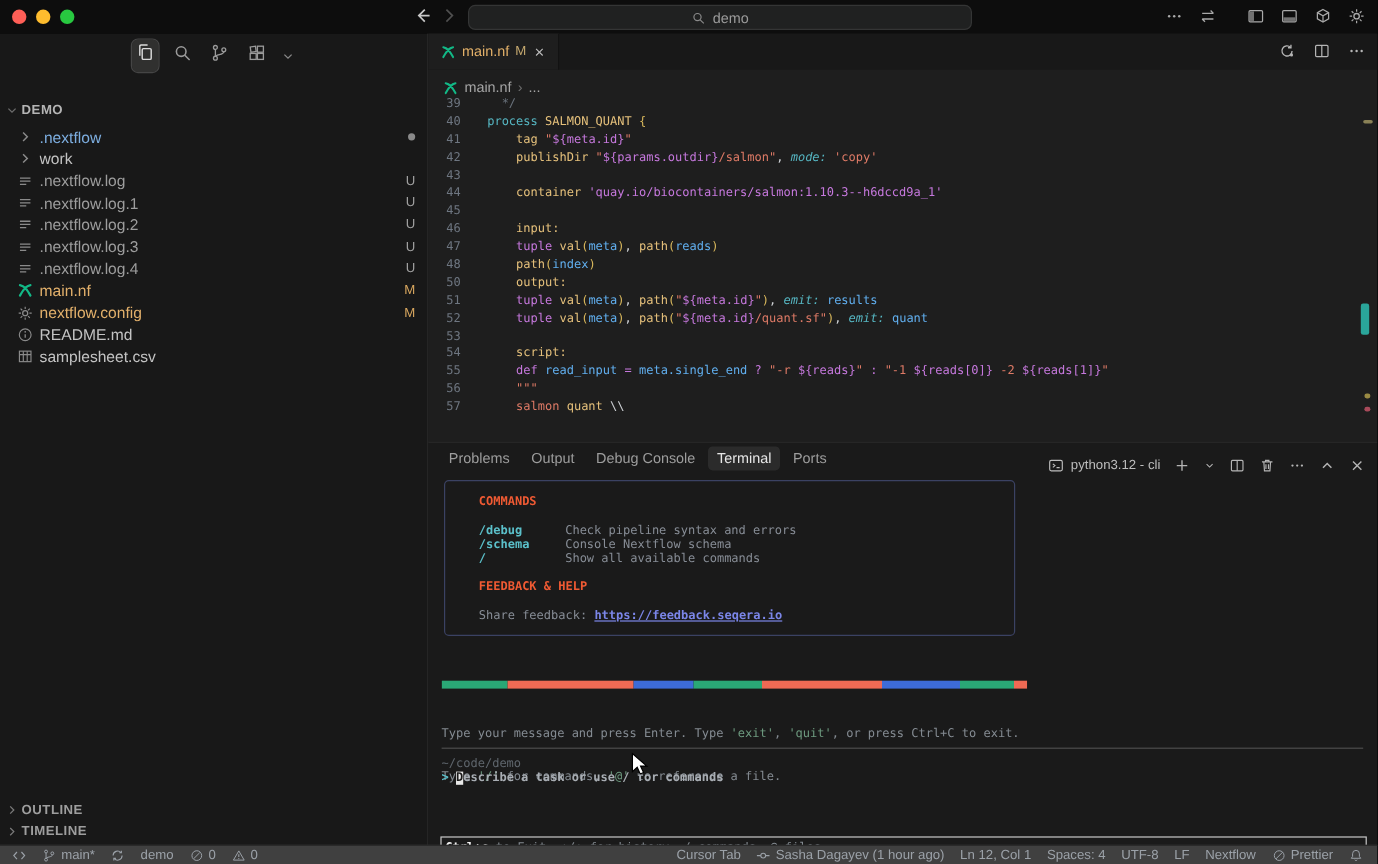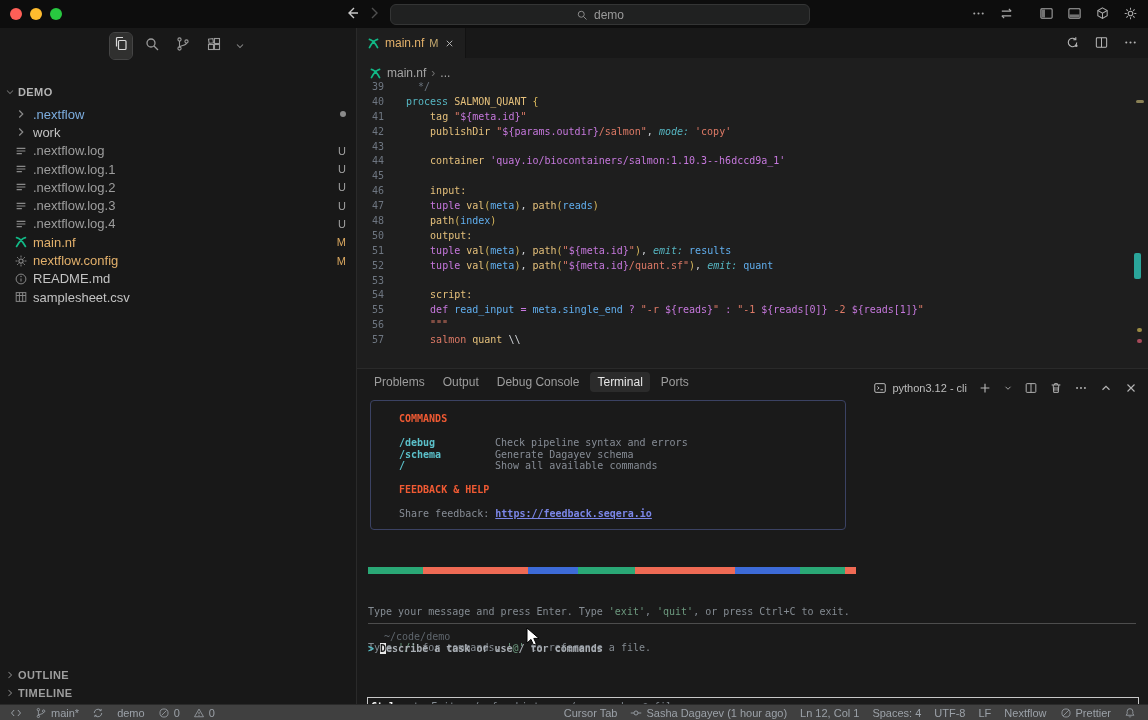--- a/index.html
+++ b/index.html
@@ -70,32 +70,32 @@
   .panel{position:absolute;left:357px;top:368px;width:791px;height:336px;background:#1a1a1a;border-top:1px solid #2a2a2a;}
   .panel-tabs{position:absolute;left:10px;top:3px;display:flex;gap:4px;align-items:center;font-size:12px;color:#9d9d9d;}
   .ptab{padding:3px 7px;border-radius:4px;}
   .ptab.active{background:rgba(255,255,255,.08);color:#e6e6e6;}
   .panel-actions{position:absolute;right:10px;top:12px;display:flex;gap:11px;align-items:center;color:#b5b5b5;font-size:11px;}
   .panel-actions .icon{width:14px;height:14px;}
   .shell-chip{display:flex;align-items:center;gap:5px;color:#bdbdbd;}
   .term{position:absolute;left:0;top:26px;width:100%;height:310px;font-family:"DejaVu Sans Mono",monospace;font-size:10px;color:#8b9299;}
   .term-box{position:absolute;left:13px;top:5px;width:446px;height:116px;border:1px solid #3b4263;border-radius:4px;padding:12px 0 0 28px;}
   .tb-title{color:#f05a33;font-weight:bold;margin-bottom:13px;}
-  .cmd-row{display:flex;height:11.7px;line-height:11.7px;gap:24px;}
+  .cmd-row{display:flex;height:11.7px;line-height:11.7px;}
   .cmd-row .cmd{width:72px;color:#5bc0ca;font-weight:bold;flex:0 0 auto;}
   .cmd-row .desc{color:#878d96;}
   .tb-title2{color:#f05a33;font-weight:bold;margin-top:12px;margin-bottom:13px;}
   .share{color:#878d96;}
   .share a{color:#7b86e8;font-weight:bold;text-decoration:underline;}
   .progress{position:absolute;left:11px;top:172px;width:488px;height:7px;display:flex;overflow:hidden;}
   .progress div{height:100%;}
   .hints{position:absolute;left:11px;top:187px;line-height:12px;white-space:pre;}
   .tk-h{color:#848b92}.tk-g{color:#6d9a7f}.tk-strong{color:#f2f2f2;font-weight:bold;}
   .rule{position:absolute;left:11px;top:228px;width:768px;border-top:1px solid #4d4d4d;}
-  .cwd{position:absolute;left:27px;top:236px;color:#5f666d;}
+  .cwd{position:absolute;left:11px;top:236px;color:#5f666d;}
   .prompt-line{position:absolute;left:11px;top:248px;white-space:pre;font-weight:bold;}
   .prompt-line .pch{color:#5bc0ca;}
   .prompt-line .cursor{background:#e8e8e8;color:#1a1a1a;}
   .prompt-line .ptext{color:#a8adb3;}
   .footer-box{position:absolute;left:10px;top:302px;width:767px;height:16px;border:1px solid #c8c8c8;display:flex;align-items:center;padding-left:3px;white-space:pre;}
   .kbd-hint{position:absolute;left:0;top:322px;width:100%;text-align:center;color:#565c63;}
 
   
   .statusbar{position:absolute;left:0;top:704px;width:1148px;height:16px;background:#404040;border-top:1px solid #2a2a2a;
     display:flex;align-items:center;justify-content:space-between;font-size:11px;color:#9ba1a8;}
@@ -472,21 +472,21 @@
     <div class="term">
       <div class="term-box">
         <div class="tb-title">COMMANDS</div>
         <div>
             <div class="cmd-row">
               <span class="cmd">/debug</span>
               <span class="desc">Check pipeline syntax and errors</span>
             </div>
             <div class="cmd-row">
               <span class="cmd">/schema</span>
-              <span class="desc">Generate Dagayev schema</span>
+              <span class="desc">Console Nextflow schema</span>
             </div>
             <div class="cmd-row">
               <span class="cmd">/</span>
               <span class="desc">Show all available commands</span>
             </div>
           </div>
         <div class="tb-title2">FEEDBACK &amp; HELP</div>
         <div class="share"><span>Share feedback: </span><a href="#">https://feedback.seqera.io</a></div>
       </div>
       <div class="progress">

